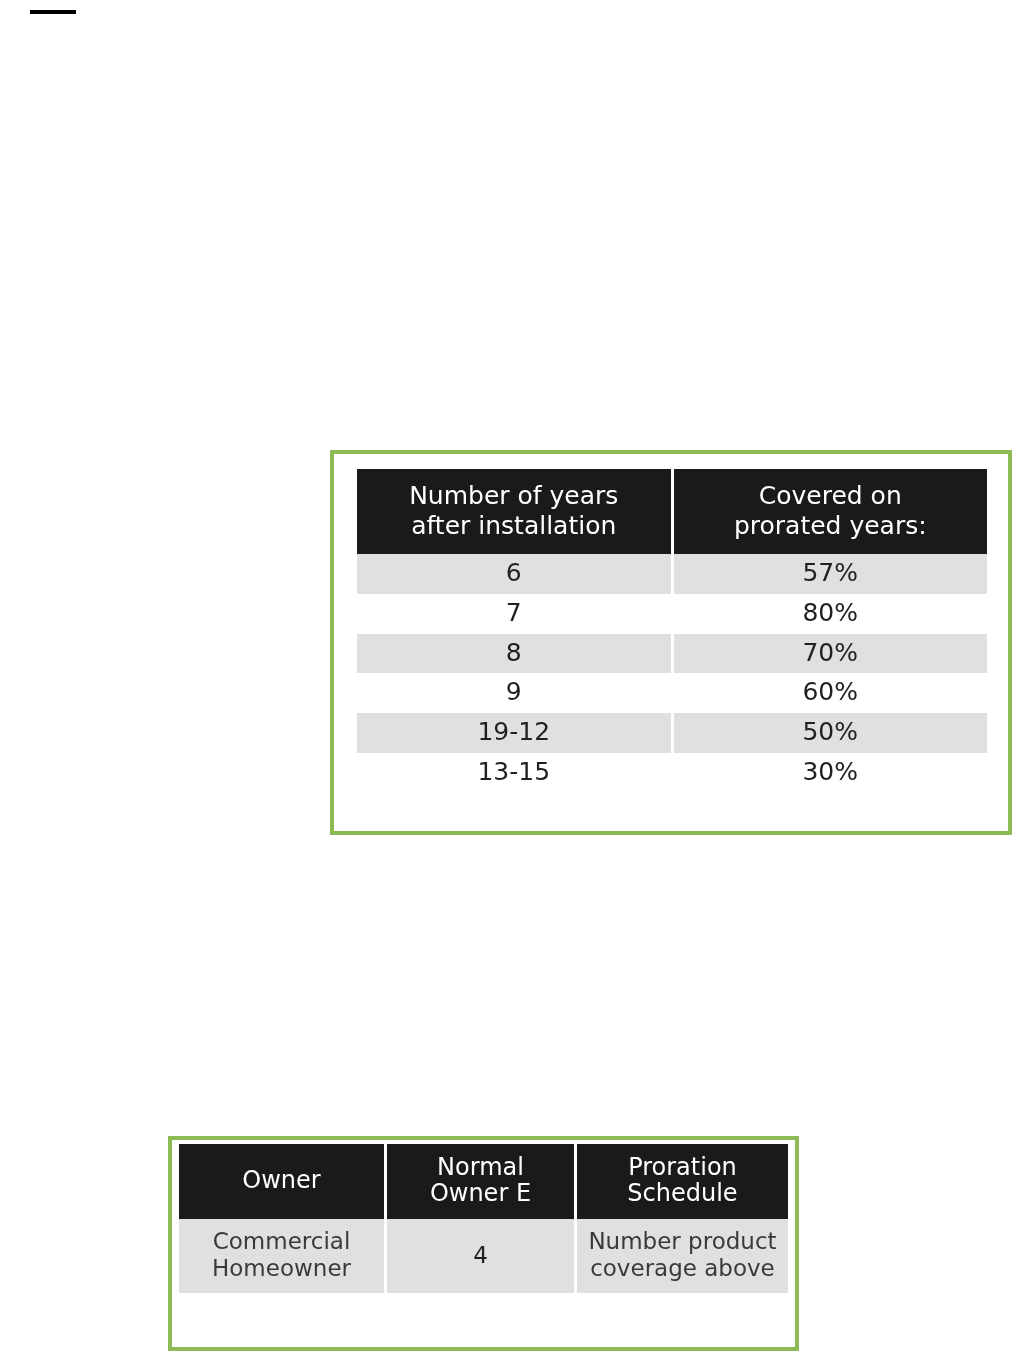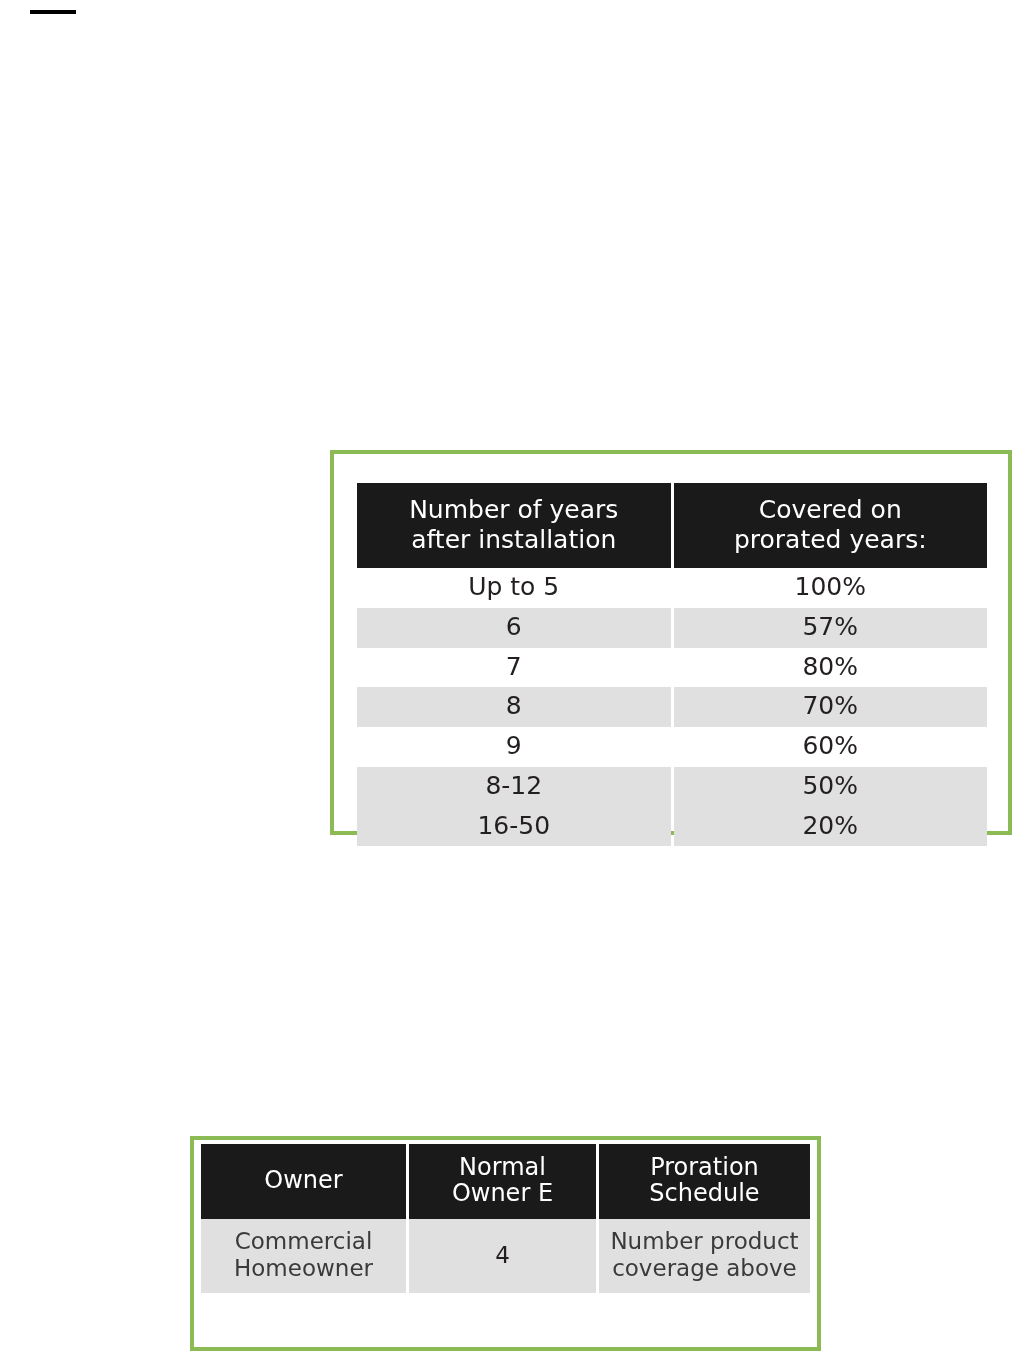--- a/index.html
+++ b/index.html
@@ -31,21 +31,21 @@
     position: absolute;
     border: 4px solid #8cba54;
     background: #ffffff;
     box-sizing: border-box;
   }
   #proration-card {
     left: 330px;
     top: 450px;
     width: 682px;
     height: 385px;
-    padding: 29px 18px 19px 20px;
+    padding: 15px 18px 19px 20px;
   }
   table.data-table {
     width: 100%;
     border-collapse: separate;
     border-spacing: 3px 0;
     table-layout: fixed;
   }
   table.data-table th {
     background: #1a1a1a;
     color: #ffffff;
@@ -64,21 +64,21 @@
     vertical-align: middle;
     background: #ffffff;
     line-height: 1.15;
   }
   table.data-table tr.alt td {
     background: #e0e0e0;
   }
 
   
   #deltae-card {
-    left: 190px;
+    left: 168px;
     top: 1136px;
     width: 631px;
     height: 215px;
     padding: 4px 4px 4px 4px;
   }
   #deltae-table {
     border-spacing: 3px 0;
   }
   #deltae-table th {
     font-size: 24px;
@@ -120,47 +120,43 @@
           <span class="nowrap-line">Number of years</span>
           <span class="nowrap-line">after installation</span>
         </th>
         <th>
           <span class="nowrap-line">Covered on</span>
           <span class="nowrap-line">prorated years:</span>
         </th>
       </tr>
     </thead>
     <tbody>
-      <tr>
-        <td>Up to 5</td>
-        <td>100%</td>
-      </tr>
       <tr class="alt">
         <td>6</td>
         <td>57%</td>
       </tr>
       <tr>
         <td>7</td>
         <td>80%</td>
       </tr>
       <tr class="alt">
         <td>8</td>
         <td>70%</td>
       </tr>
       <tr>
         <td>9</td>
         <td>60%</td>
       </tr>
       <tr class="alt">
-        <td>8-12</td>
+        <td>19-12</td>
         <td>50%</td>
       </tr>
-      <tr class="alt">
-        <td>16-50</td>
-        <td>20%</td>
+      <tr>
+        <td>13-15</td>
+        <td>30%</td>
       </tr>
     </tbody>
   </table>
 </div>
 
 <div class="table-card" id="deltae-card">
   <table class="data-table" id="deltae-table">
     <colgroup>
       <col class="col-owner">
       <col class="col-delta">

